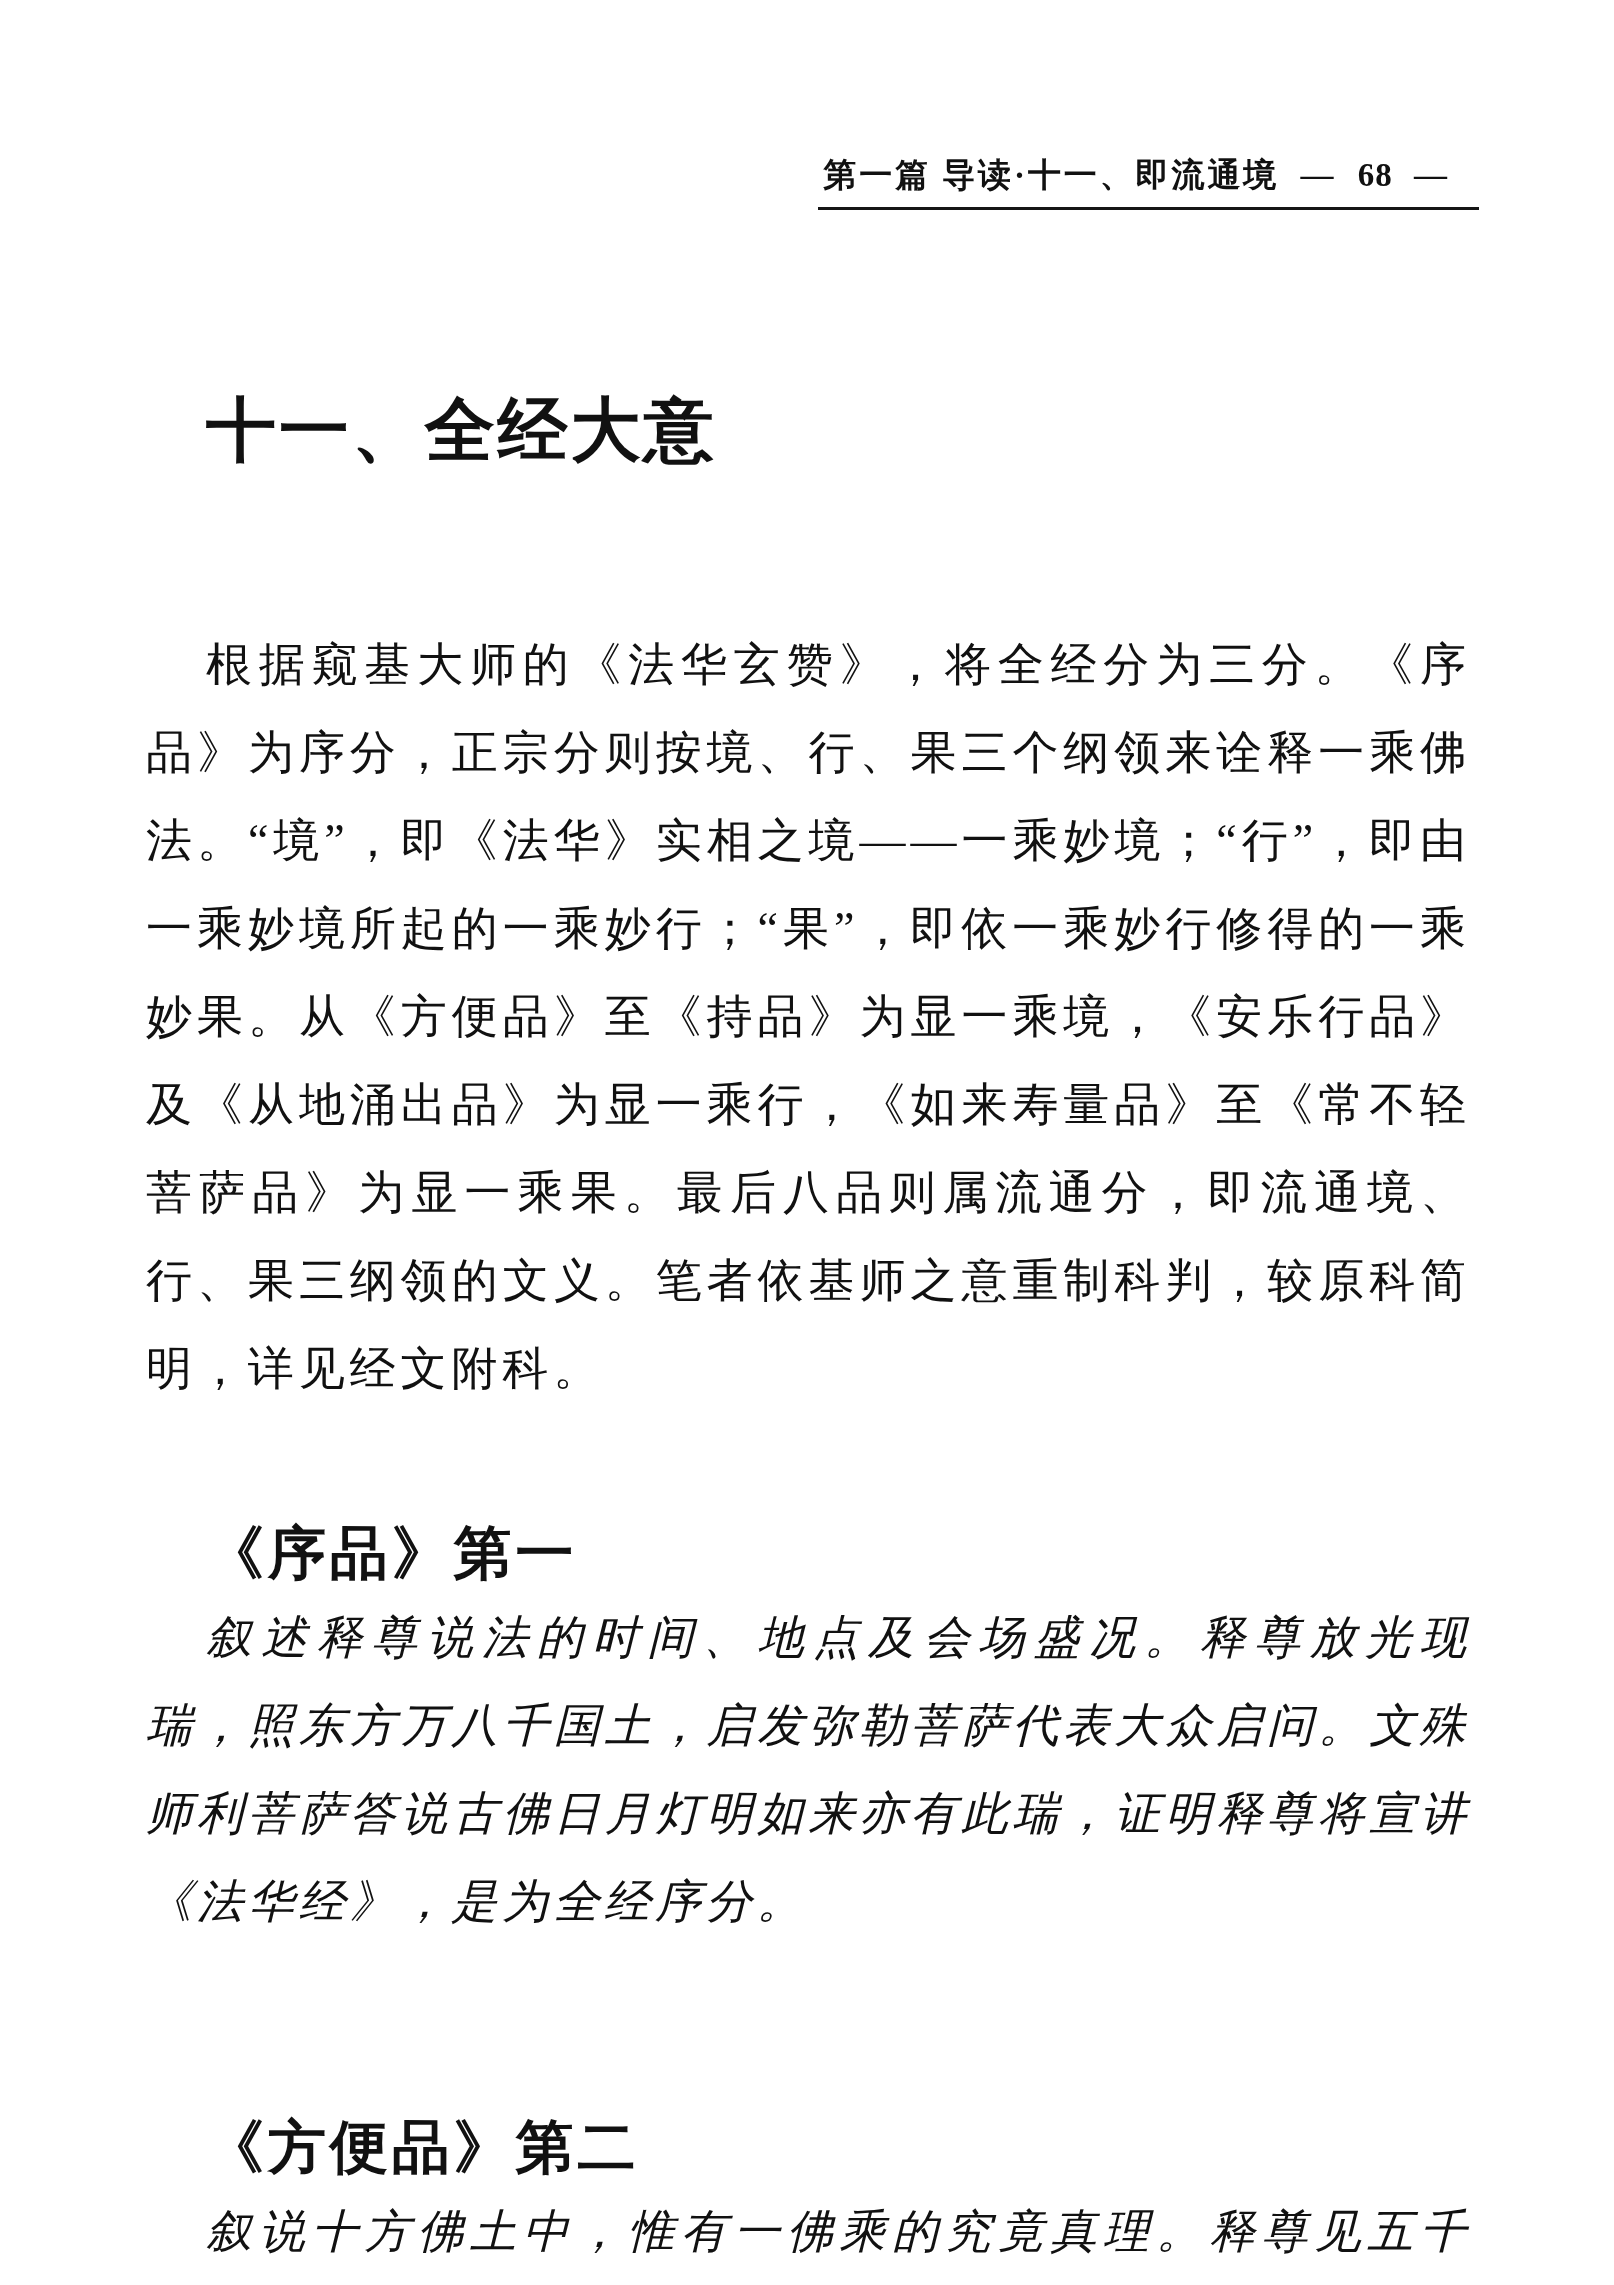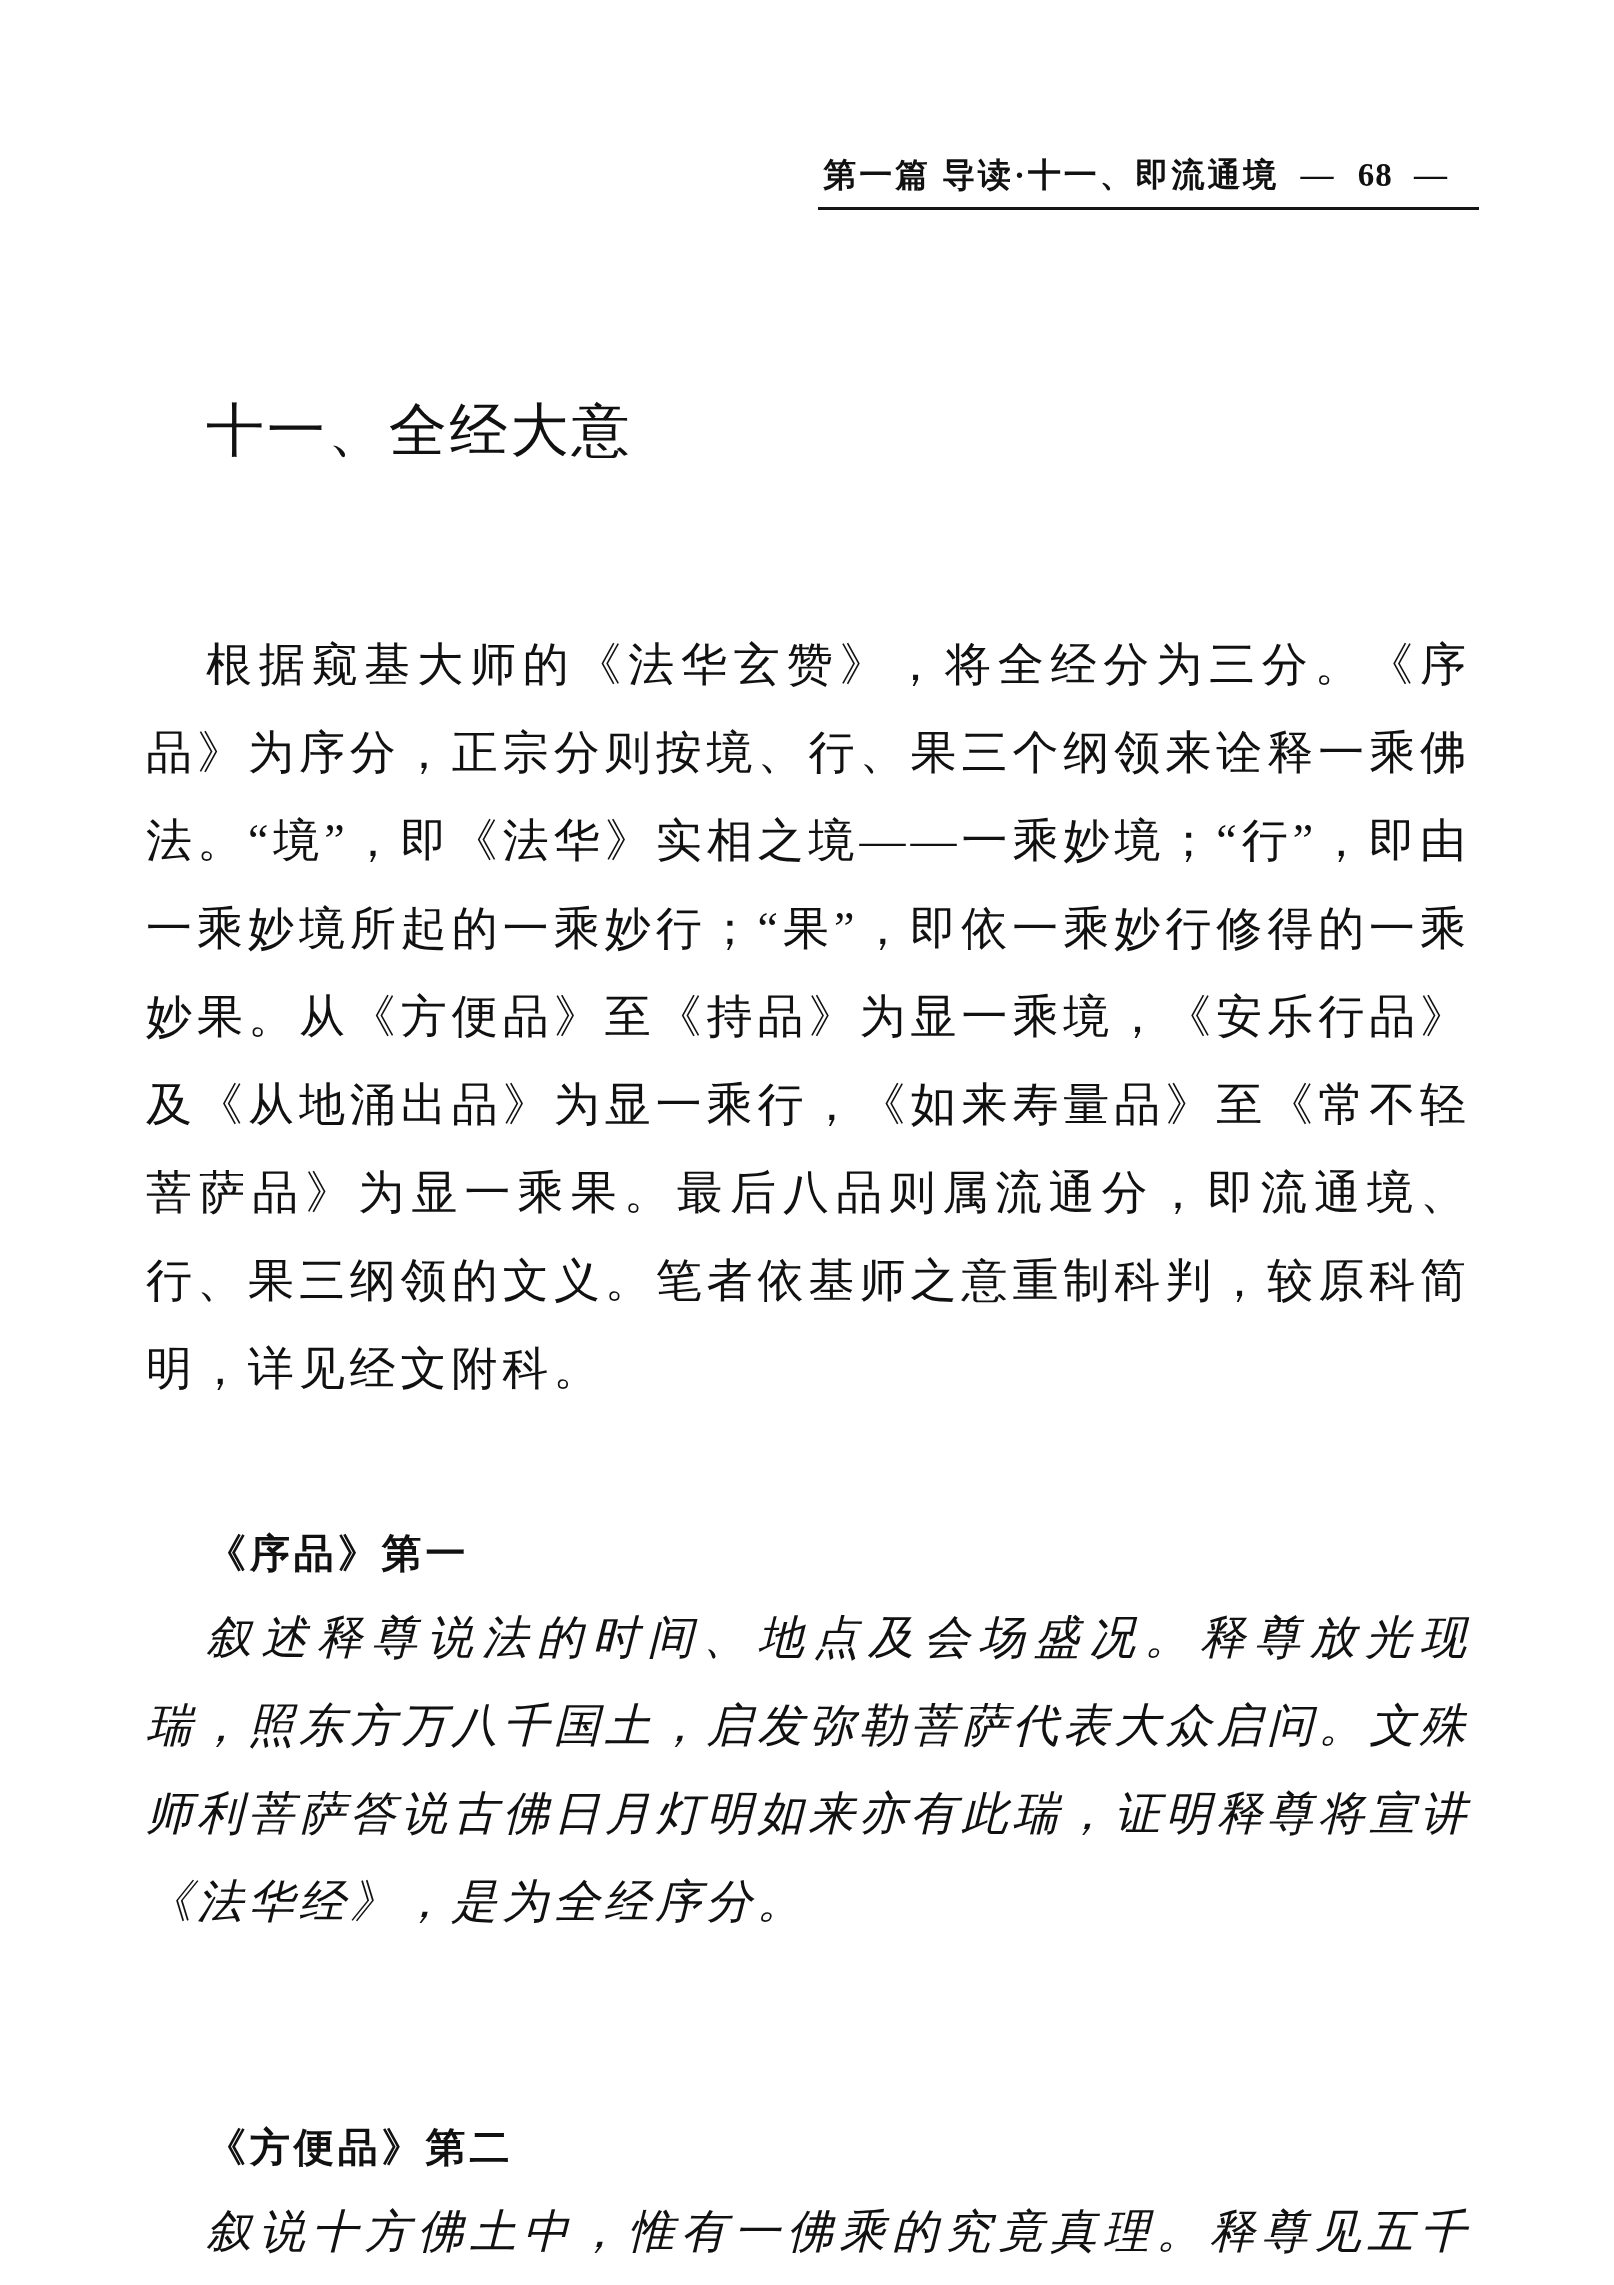--- a/index.html
+++ b/index.html
@@ -47,43 +47,43 @@
   .content {
     position: absolute;
     left: 146px;
     right: 144px;
     top: 0;
   }
 
   .chapter-title {
     margin: 400px 0 16px 0;
     padding-left: 60px;
-    font-size: 58px;
+    font-size: 70px;
     line-height: 62px;
-    font-weight: normal;
+    font-weight: bold;
     letter-spacing: 2.9px;
   }
 
   .body-text {
     font-size: 46px;
     line-height: 88px;
     letter-spacing: 4.9px;
     text-align: justify;
     text-justify: inter-ideograph;
     margin: 0;
   }
   .intro {
     margin-top: 159px;
     text-indent: 60px;
   }
 
   .section-heading {
     margin: 0;
     padding-left: 60px;
-    font-size: 40px;
+    font-size: 58px;
     line-height: 80px;
     font-weight: bold;
     letter-spacing: 3.9px;
   }
   .section-heading.first {
     margin-top: 101px;
   }
   .section-heading.second {
     margin-top: 162px;
   }

